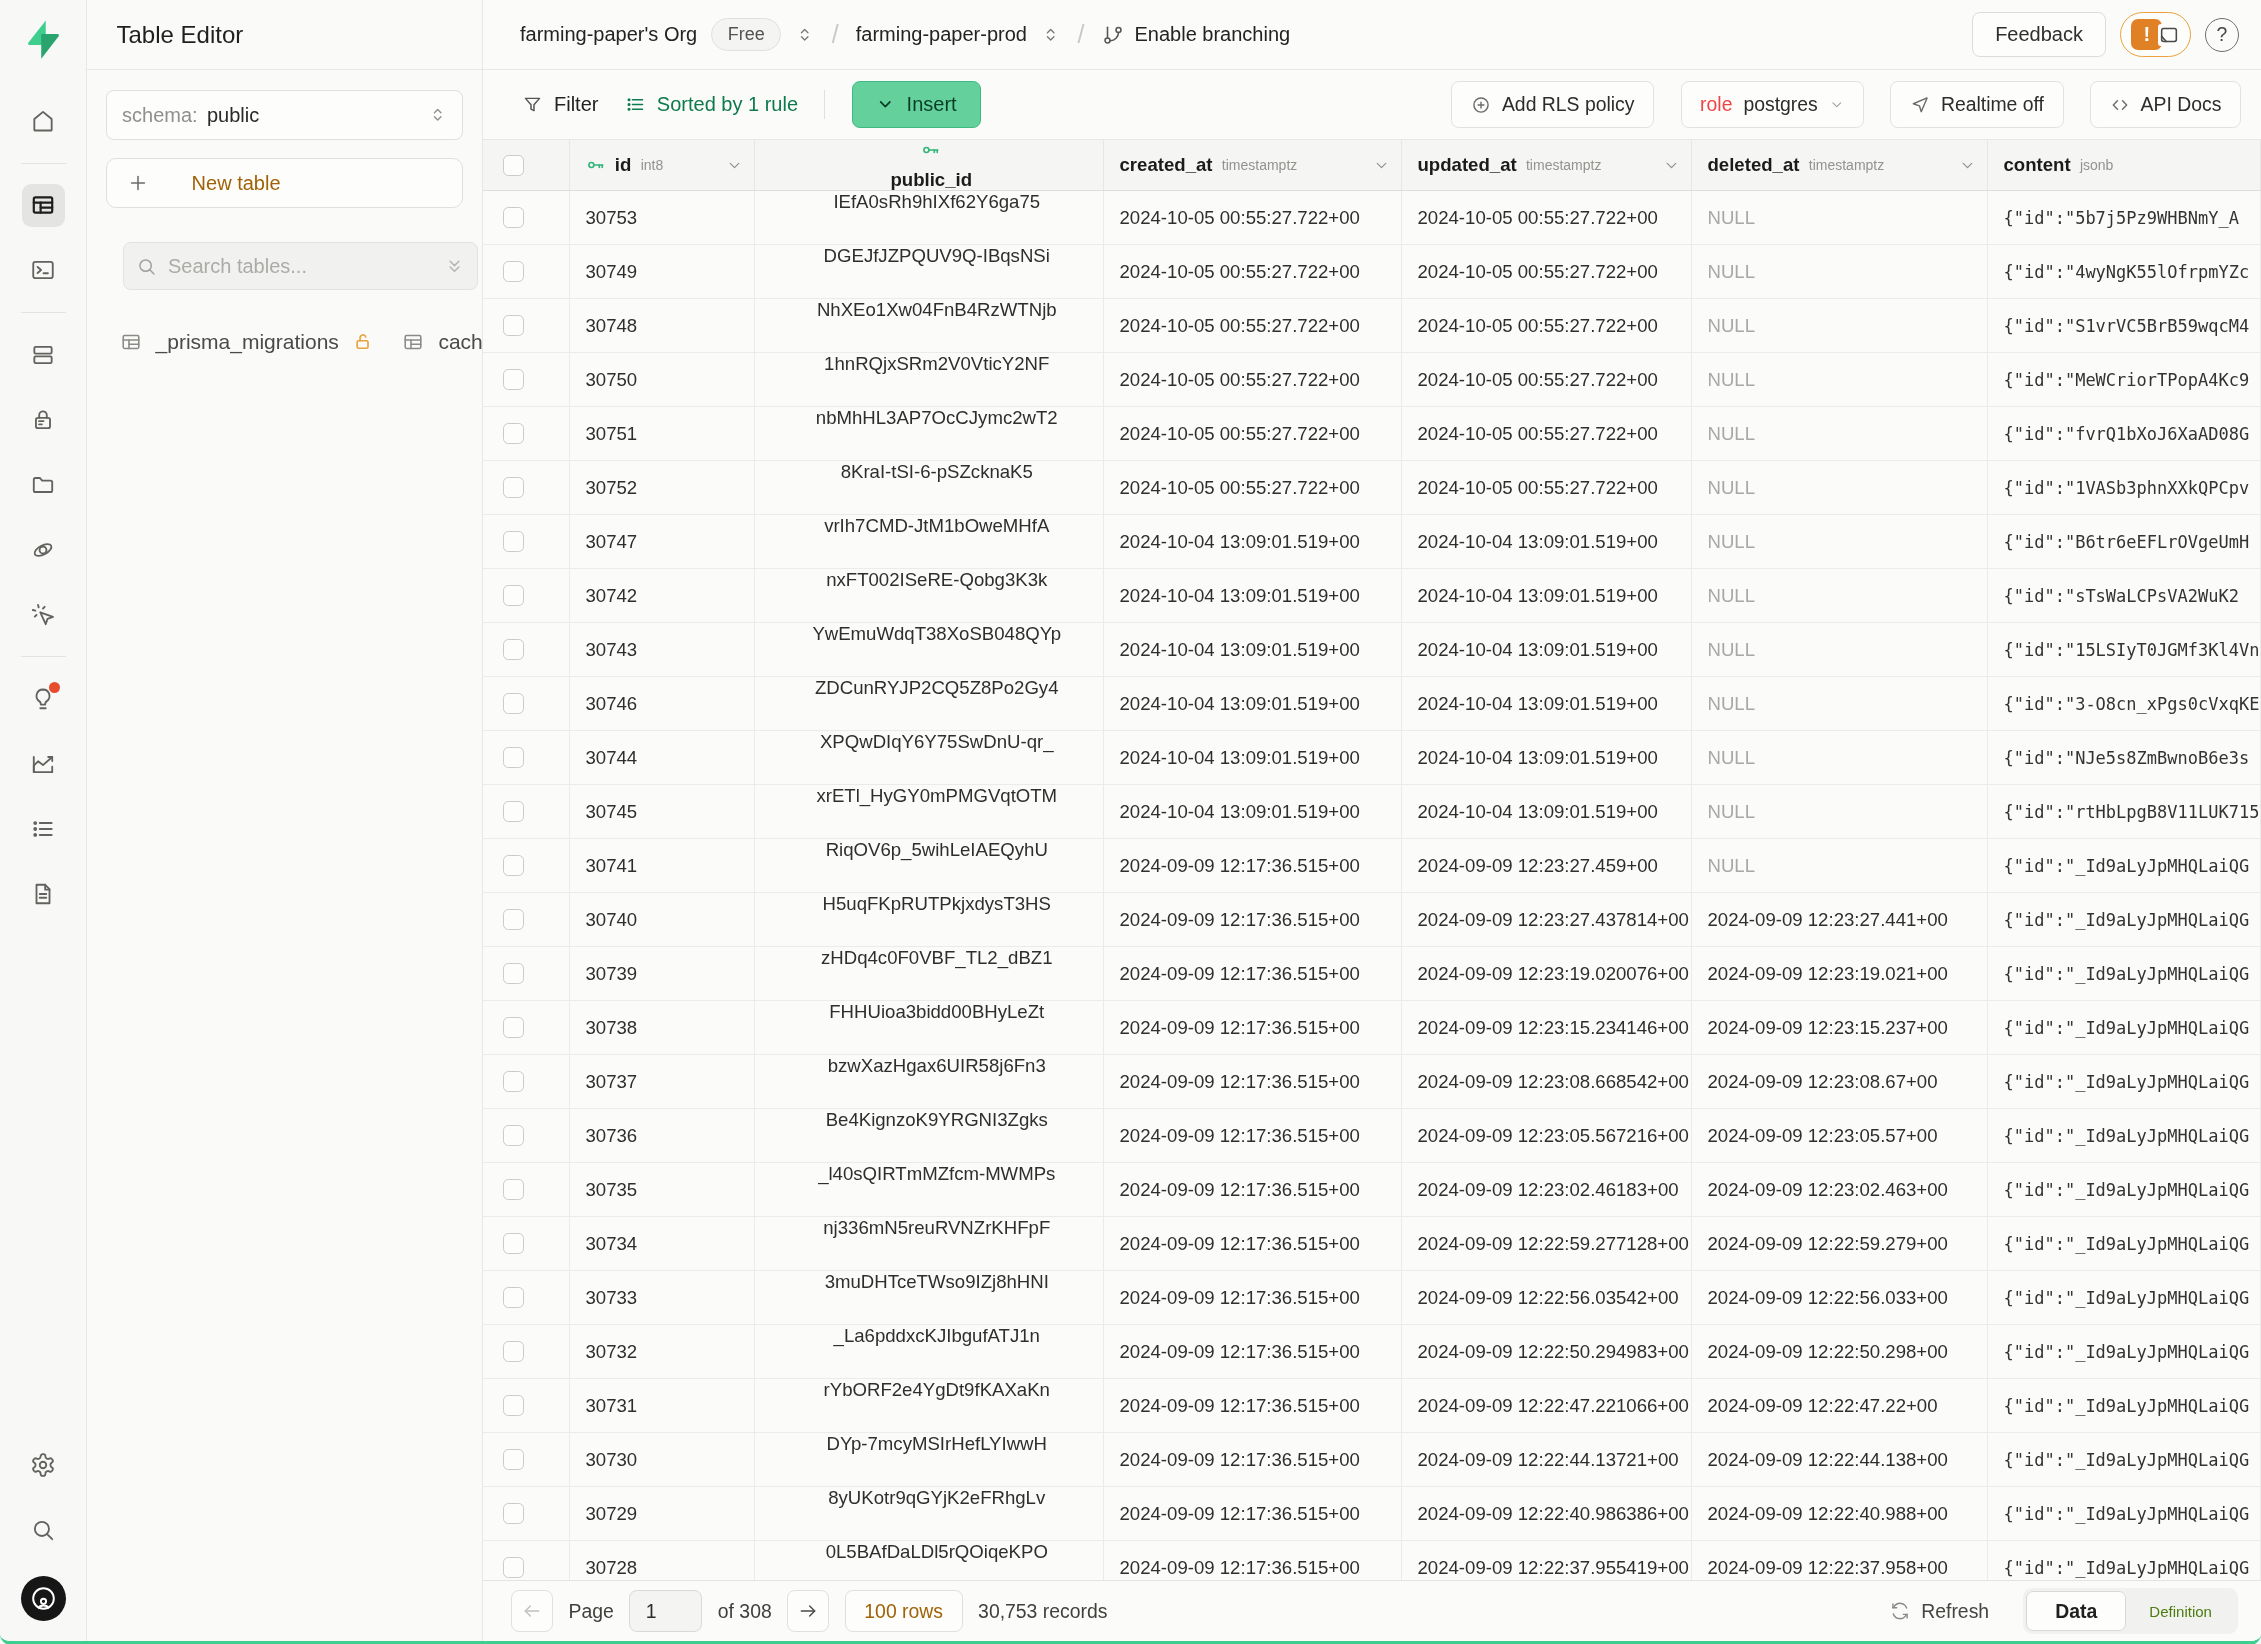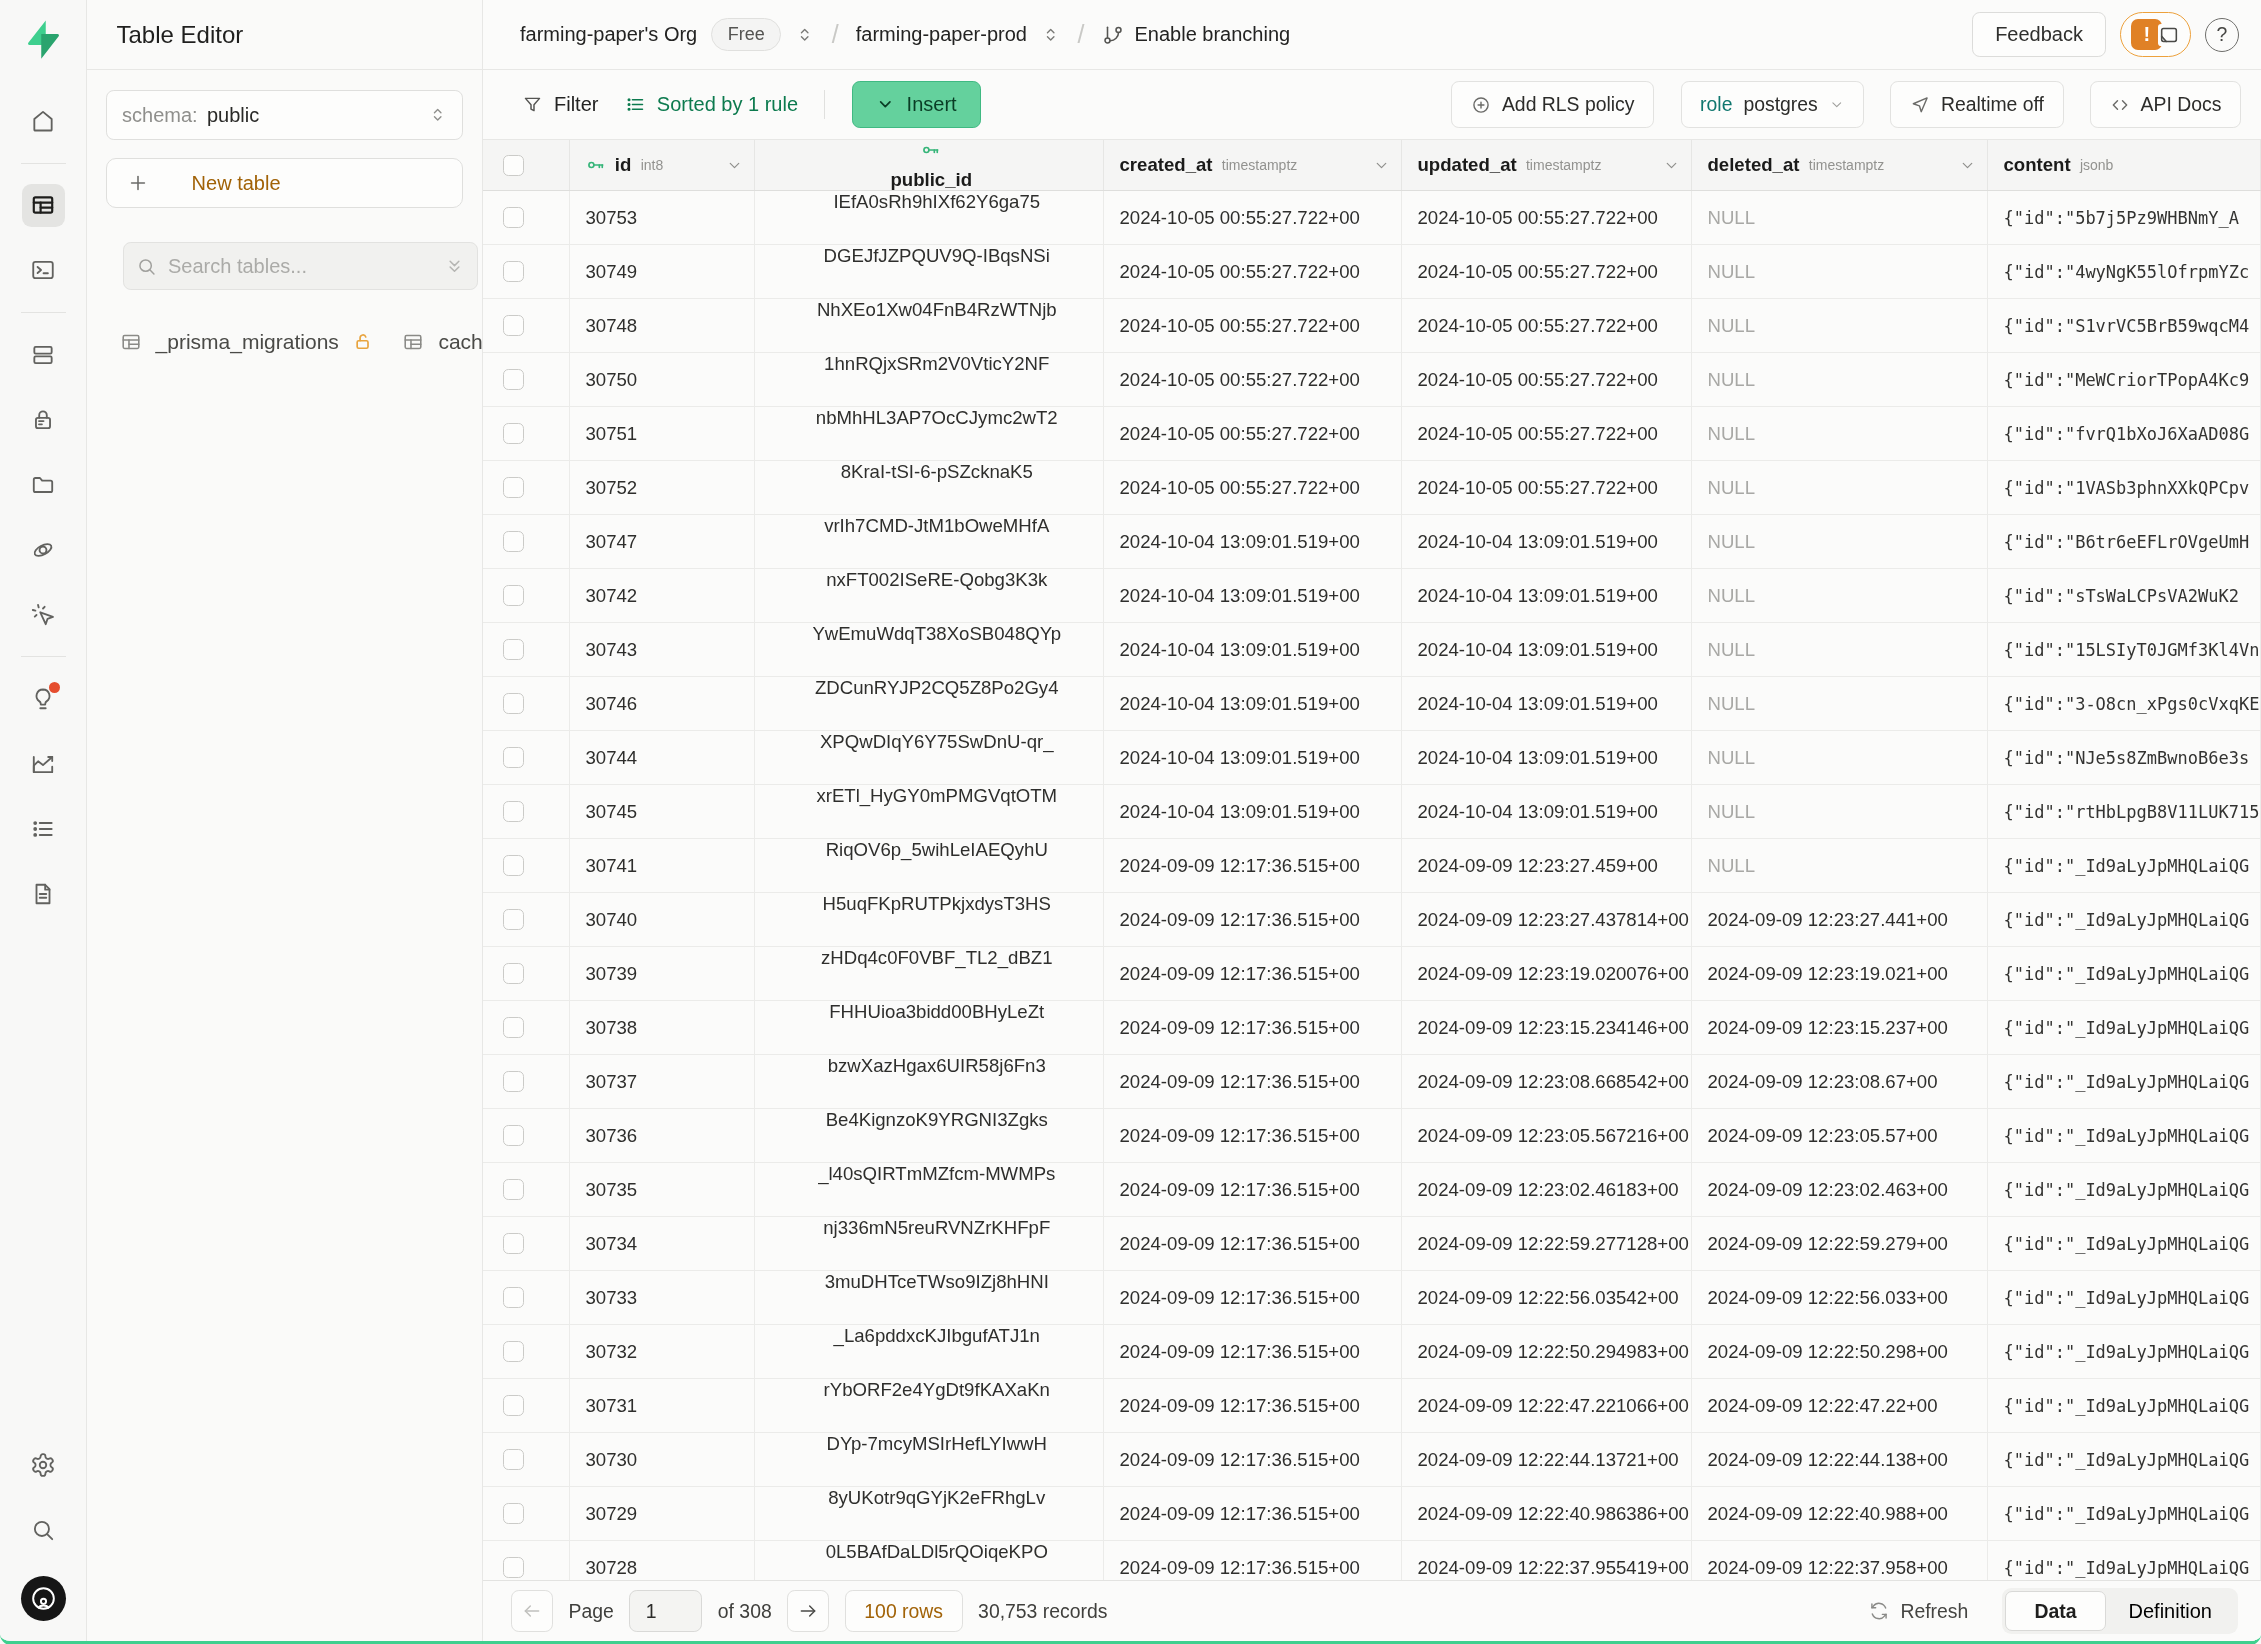--- a/index.html
+++ b/index.html
@@ -66,21 +66,21 @@
   .tool-link { display:flex; align-items:center; gap:11px; font-size:20px; color:#232322; }
   .tool-link svg { width:21px; height:21px; color:#555552; }
   .tool-link.green { color:#0c7a4e; }
   .tool-link.green svg { color:#0c7a4e; }
   .vdiv { width:0.8px; height:29.5px; background:#e0e0de; }
   .insert-btn { height:47px; border-radius:7.8px; background:#64d19d; border:0.8px solid #3fb982; display:flex; align-items:center; padding:0 23px; gap:12.4px; font-size:20px; color:#0a3d25; font-weight:500; }
   .insert-btn svg { width:18.6px; height:18.6px; color:#0a3d25; }
   .toolbar-spacer { flex:1; }
   .tbtn { height:47px; border-radius:7.8px; background:#fdfdfc; border:0.8px solid #e2e2e0; display:flex; align-items:center; padding:0 18.6px; gap:11px; font-size:19.4px; color:#2c2c2a; }
   .tbtn svg { width:20px; height:20px; color:#6b6b68; }
-  .tbtn .muted { color:#0f766e; }
+  .tbtn .muted { color:#ef4444; }
   .tbtn .chev-s { width:15.5px; height:15.5px; color:#a0a09d; }
 
   
   .grid { flex:1; min-height:0; display:flex; flex-direction:column; overflow:hidden; background:#f6f6f5; }
   .ghead { height:51px; flex:none; display:flex; background:#f5f5f4; border-bottom:0.8px solid #dededc; }
   .hcell { display:flex; align-items:center; gap:9.3px; padding:0 11px 0 15.5px; border-right:0.8px solid #e6e6e4; font-size:18.6px; overflow:hidden; white-space:nowrap; flex:none; }
   .hcell .col-name { font-weight:700; color:#1b1b1a; }
   .hcell .col-type { color:#92928f; font-size:14px; }
   .hcell .chev { margin-left:auto; width:17px; height:17px; color:#8f8f8c; flex:none; }
   .hcell .key-icon { width:20px; height:20px; color:#36b579; flex:none; }
@@ -101,21 +101,21 @@
   .pg-btn svg { width:20px; height:20px; }
   .pg-btn.disabled { color:#c0c0bd; }
   .pg-btn.on { color:#4a4a47; }
   .page-input { width:73px; height:42px; background:#f4f4f2; border:0.8px solid #d9d9d7; border-radius:7.8px; font-size:19.4px; color:#2c2c2a; padding-left:15.5px; outline:none; font-family:"Liberation Sans",sans-serif; }
   .rows-btn { height:42px; border:0.8px solid #e0e0de; border-radius:7.8px; background:#fdfdfc; padding:0 18.6px; display:flex; align-items:center; font-size:19.4px; color:#a16207; }
   .status-spacer { flex:1; }
   .refresh-link { display:flex; align-items:center; gap:11px; color:#454542; }
   .refresh-link svg { width:20px; height:20px; color:#8a8a87; }
   .seg { background:#f1f1ef; border-radius:9.3px; padding:3.1px; display:flex; align-items:center; margin-left:18.6px; }
   .seg .on { height:40px; background:#fdfdfc; border:0.8px solid #d9d9d7; border-radius:7px; padding:0 28px; display:flex; align-items:center; font-size:19.4px; font-weight:600; color:#1f1f1e; }
-  .seg .off { padding:0 23px; font-size:20px; color:#000000; }
+  .seg .off { padding:0 23px; font-size:15px; color:#4d7c0f; }
 </style>
 </head>
 <body>
 
 <div class="viewport">
 
   <nav class="rail">
     <svg class="logo" viewBox="0 0 24 24">
       <path d="M13.2 1.8 3.9 13.7c-.4.5 0 1.2.6 1.2h8.7z" fill="#3ecf8e"></path>
       <path d="M10.8 22.2l9.3-11.9c.4-.5 0-1.2-.6-1.2h-8.7z" fill="#2aa46e"></path>

